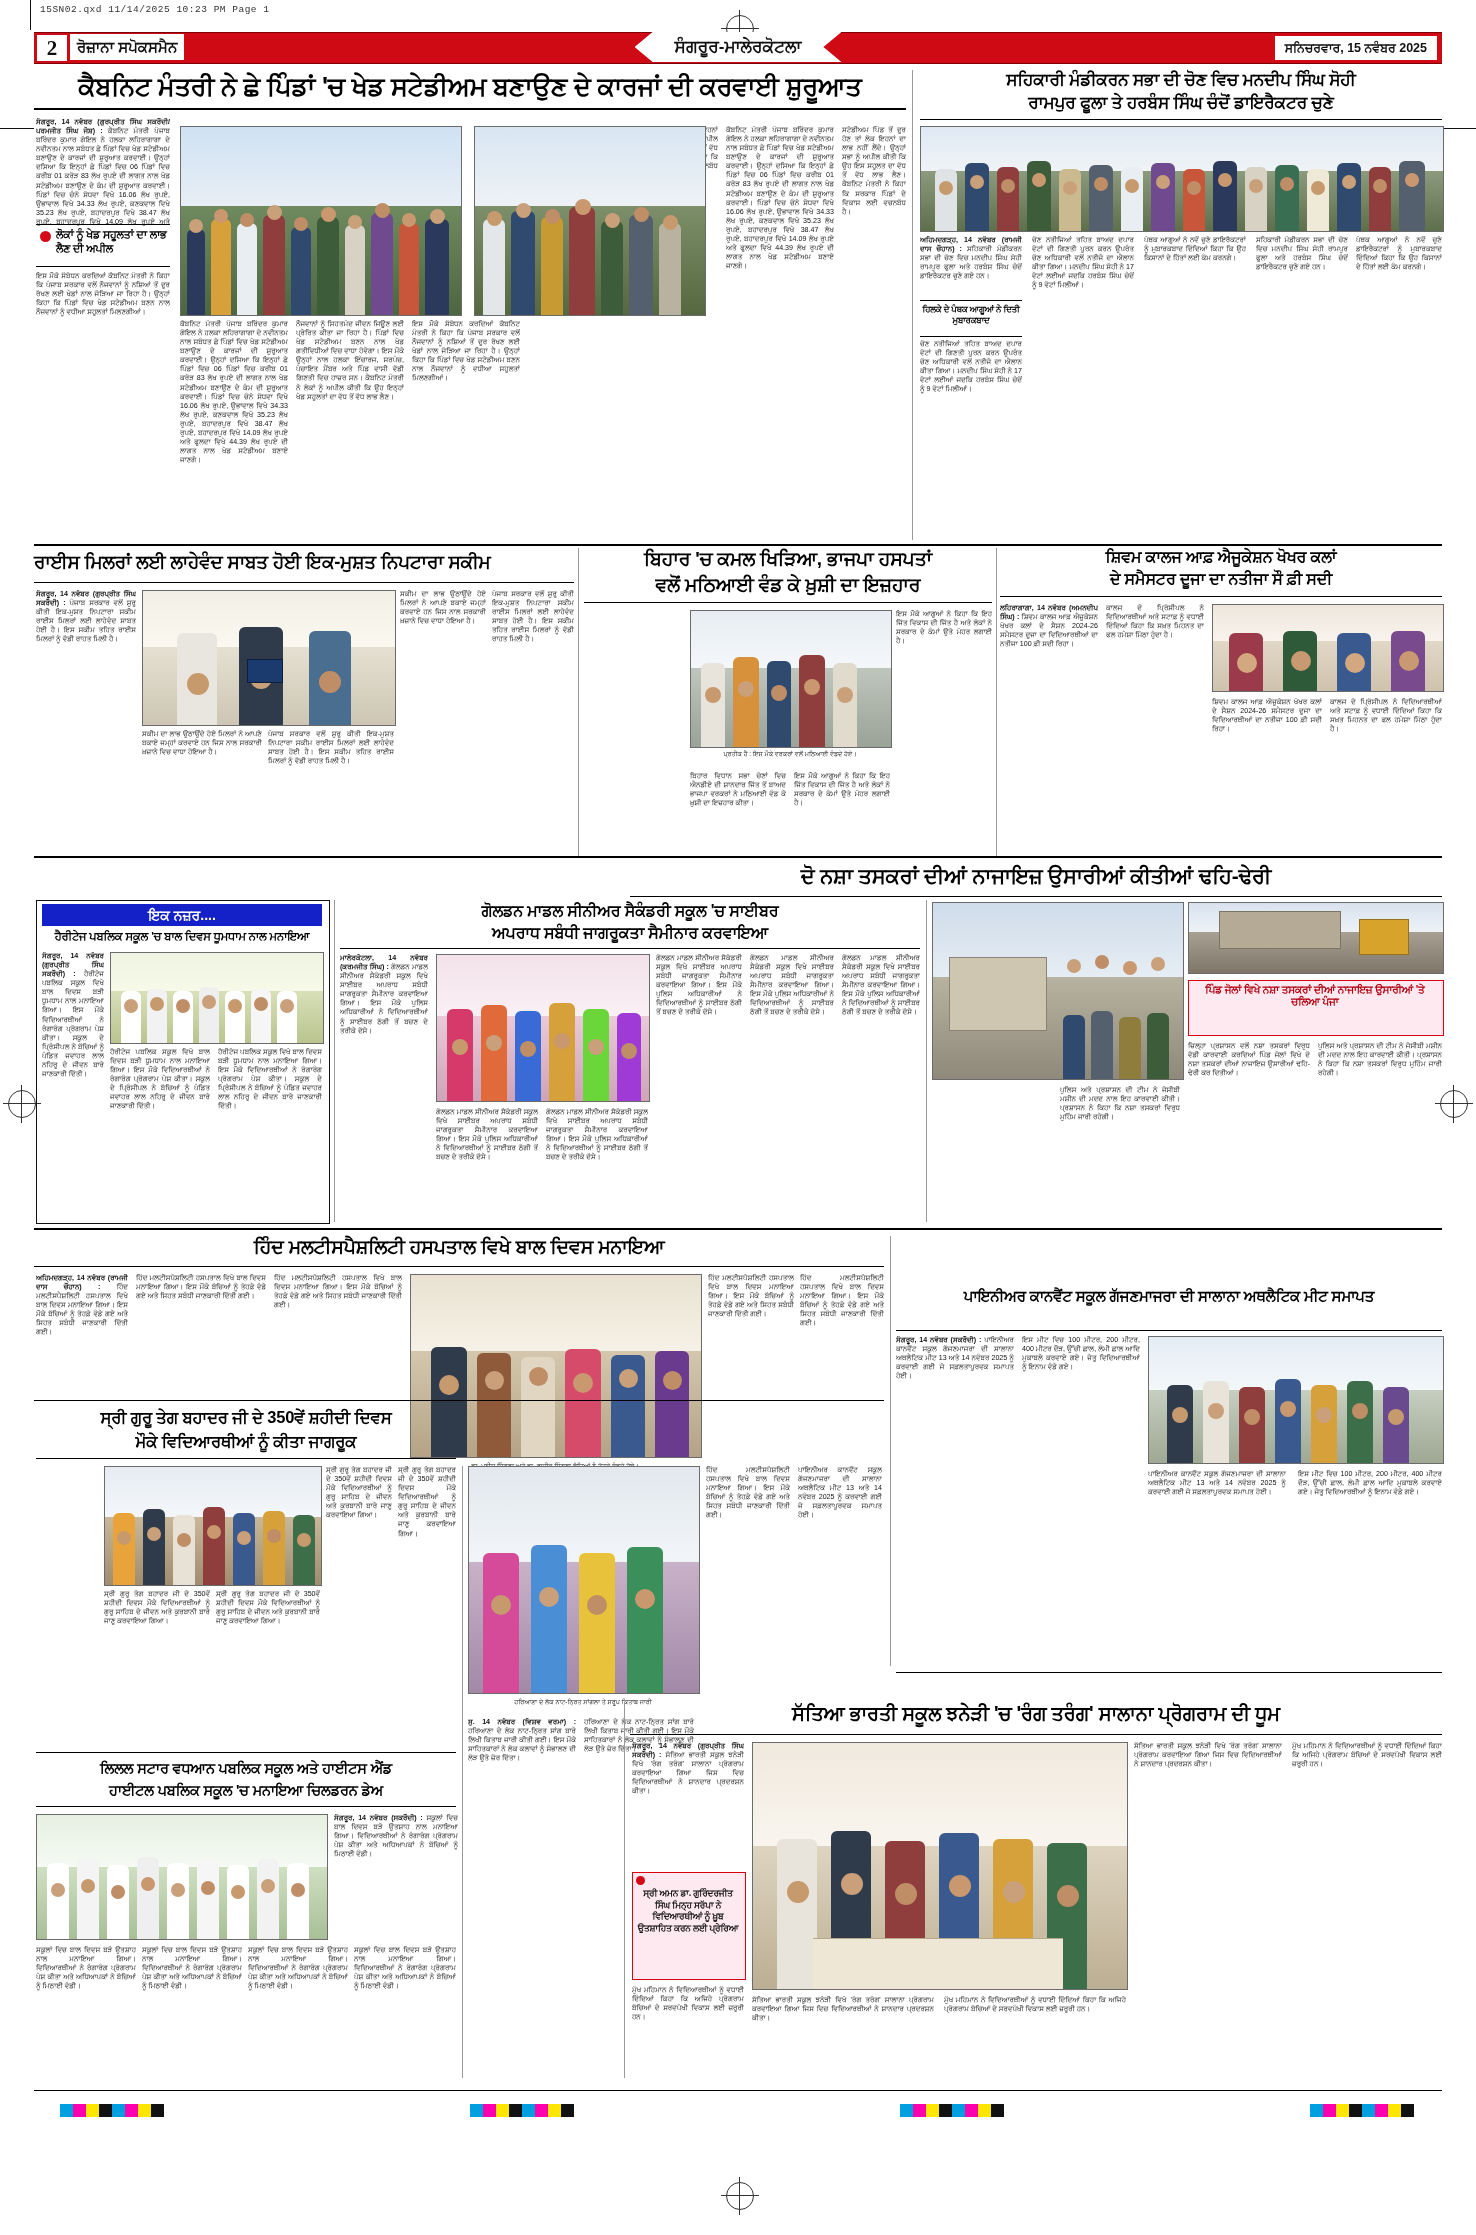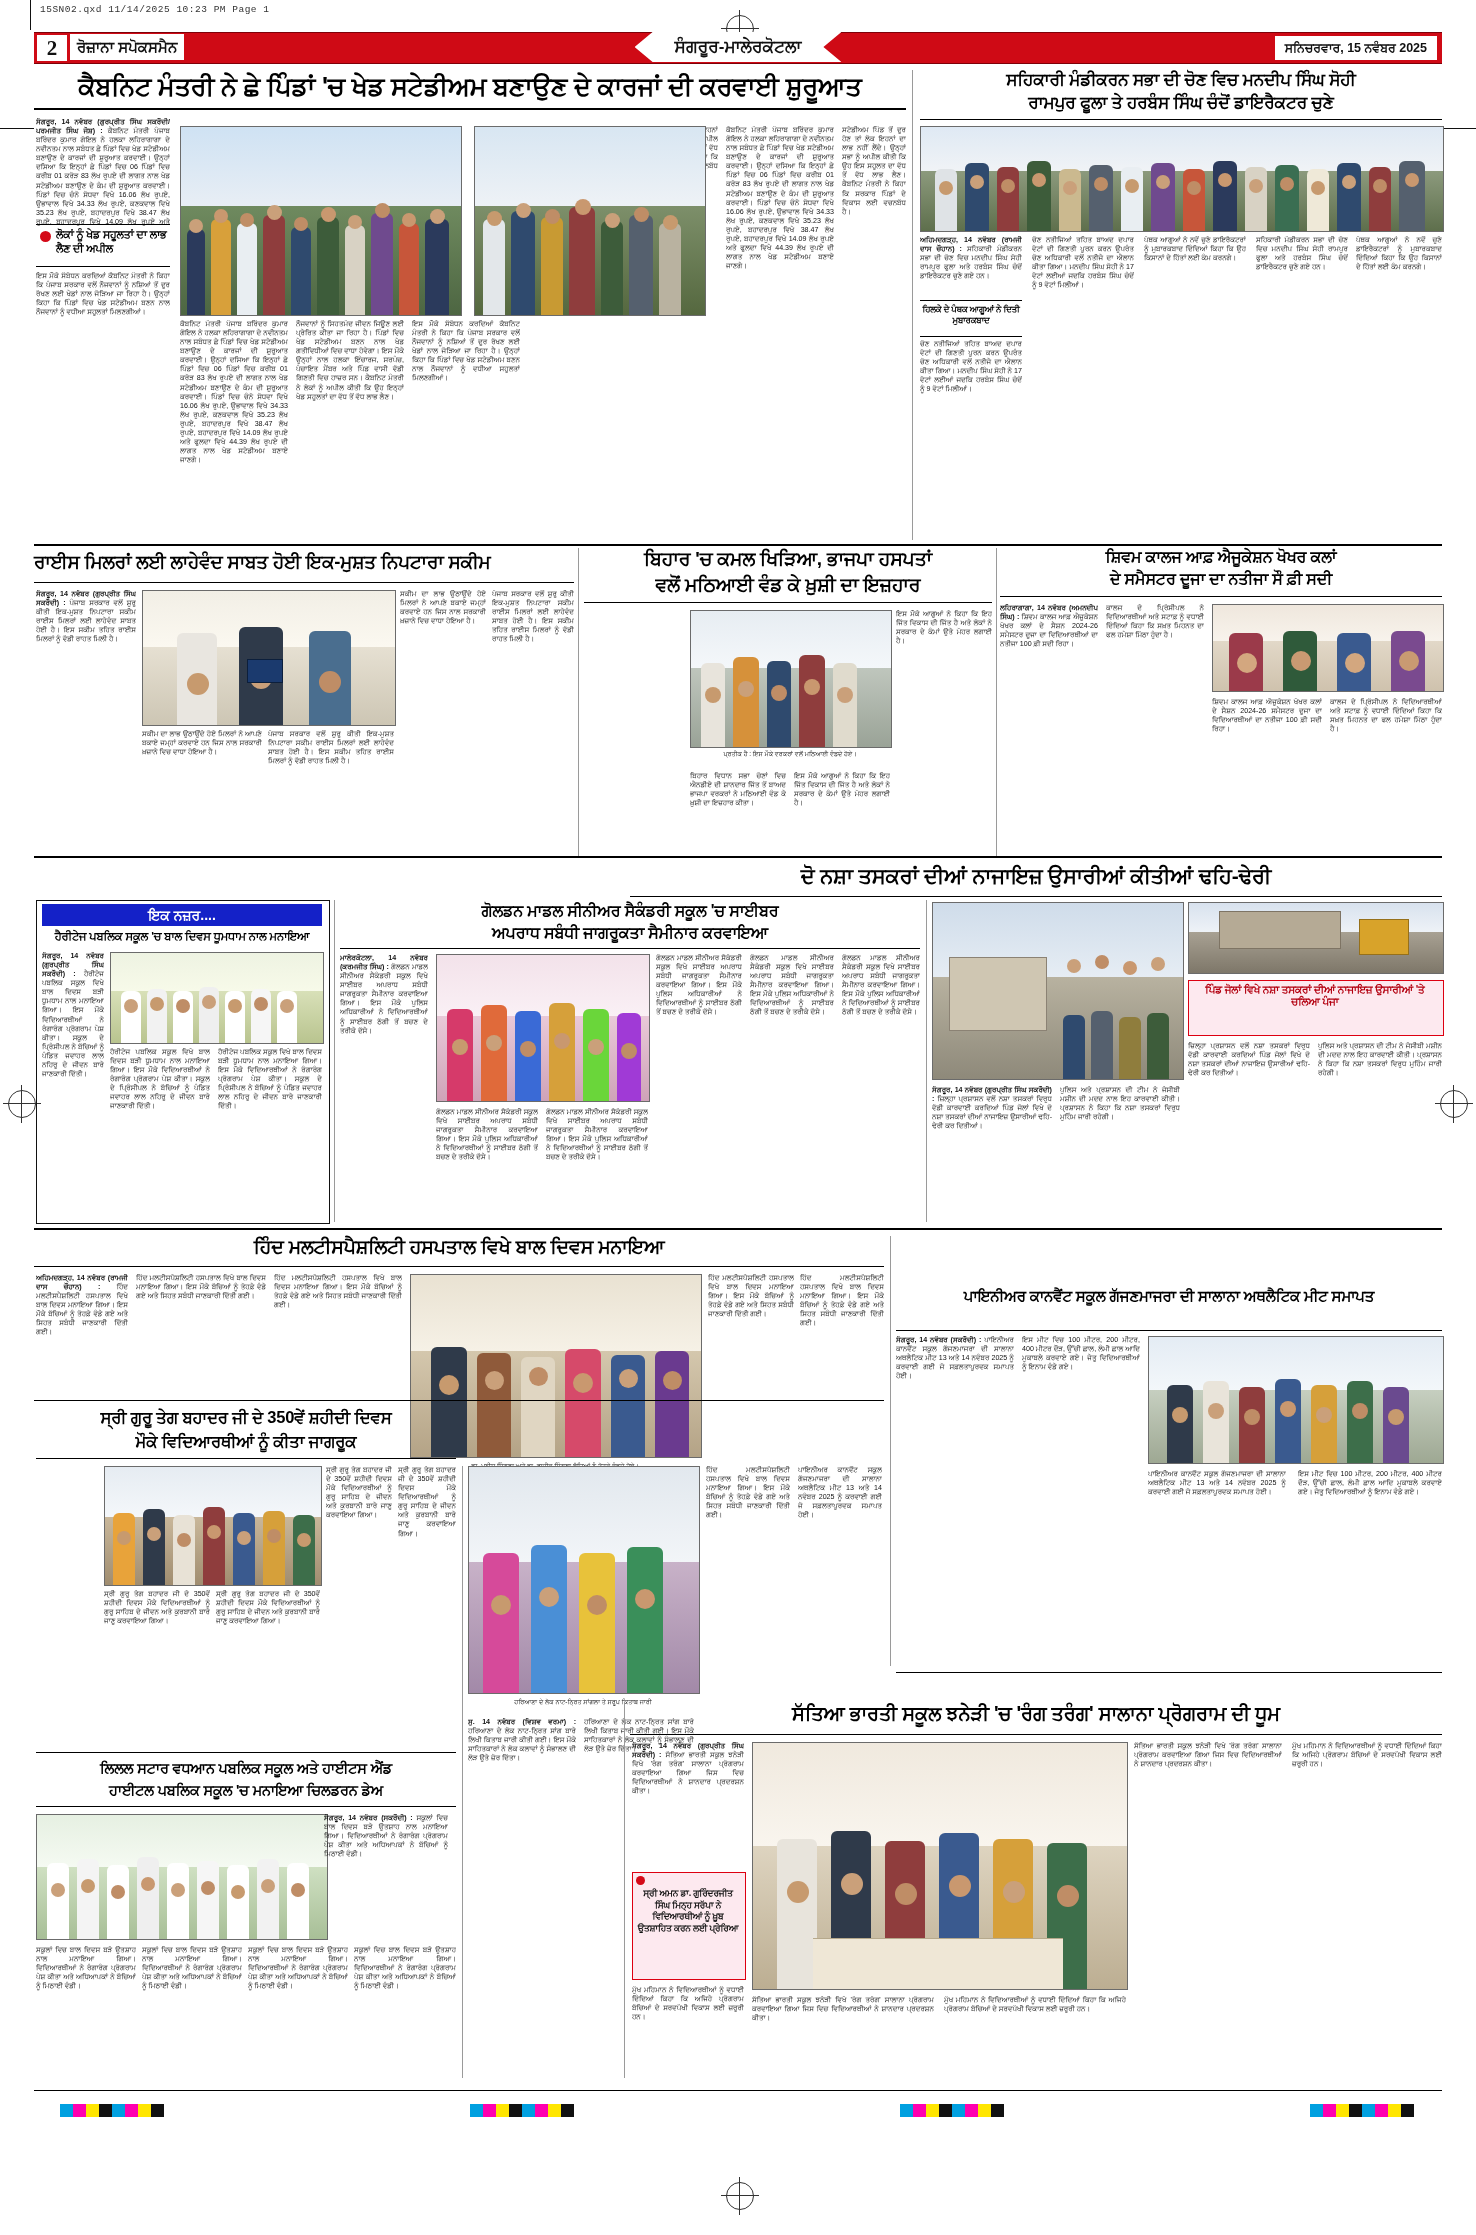--- a/index.html
+++ b/index.html
@@ -349,24 +349,20 @@
     <div class="head" style="left:218px;top:54px;width:14px;height:14px;background:#caa07a;"></div>
   </div>
   <div class="ph" style="left:1188px;top:902px;width:254px;height:70px;">
     <div class="sky" style="background:linear-gradient(#d8e2ee,#eef2f7);"></div>
     <div class="grd" style="background:linear-gradient(#a8a193,#7e7769);"></div>
     <div style="position:absolute;left:30px;bottom:24px;width:120px;height:36px;background:#b5aa95;border:1px solid #7e7464;"></div>
     <div style="position:absolute;left:170px;bottom:18px;width:48px;height:34px;background:#d8a32a;border:1px solid #96701a;"></div>
   </div>
   <div class="pinkbox" style="left:1188px;top:980px;width:254px;height:54px;"></div>
   <div class="hl c" style="left:1192px;top:984px;width:246px;font-size:10.5px;color:#b30010;">ਪਿੰਡ ਜੋਲਾਂ ਵਿਖੇ ਨਸ਼ਾ ਤਸਕਰਾਂ ਦੀਆਂ ਨਾਜਾਇਜ਼ ਉਸਾਰੀਆਂ 'ਤੇ ਚਲਿਆ ਪੰਜਾ</div>
-  <div class="col" style="left:932px;top:1086px;width:120px;height:130px;">
-    <b>ਸੰਗਰੂਰ, 14 ਨਵੰਬਰ (ਗੁਰਪ੍ਰੀਤ ਸਿੰਘ ਸਕਰੌਦੀ) :</b>
-    <span>ਜ਼ਿਲ੍ਹਾ ਪ੍ਰਸ਼ਾਸਨ ਵਲੋਂ ਨਸ਼ਾ ਤਸਕਰਾਂ ਵਿਰੁਧ ਵੱਡੀ ਕਾਰਵਾਈ ਕਰਦਿਆਂ ਪਿੰਡ ਜੋਲਾਂ ਵਿਖੇ ਦੋ ਨਸ਼ਾ ਤਸਕਰਾਂ ਦੀਆਂ ਨਾਜਾਇਜ਼ ਉਸਾਰੀਆਂ ਢਹਿ-ਢੇਰੀ ਕਰ ਦਿਤੀਆਂ।</span>
-  </div>
   <div class="col" style="left:1060px;top:1086px;width:120px;height:130px;">ਪੁਲਿਸ ਅਤੇ ਪ੍ਰਸ਼ਾਸਨ ਦੀ ਟੀਮ ਨੇ ਜੇਸੀਬੀ ਮਸ਼ੀਨ ਦੀ ਮਦਦ ਨਾਲ ਇਹ ਕਾਰਵਾਈ ਕੀਤੀ। ਪ੍ਰਸ਼ਾਸਨ ਨੇ ਕਿਹਾ ਕਿ ਨਸ਼ਾ ਤਸਕਰਾਂ ਵਿਰੁਧ ਮੁਹਿੰਮ ਜਾਰੀ ਰਹੇਗੀ।</div>
   <div class="col" style="left:1188px;top:1042px;width:122px;height:174px;">ਜ਼ਿਲ੍ਹਾ ਪ੍ਰਸ਼ਾਸਨ ਵਲੋਂ ਨਸ਼ਾ ਤਸਕਰਾਂ ਵਿਰੁਧ ਵੱਡੀ ਕਾਰਵਾਈ ਕਰਦਿਆਂ ਪਿੰਡ ਜੋਲਾਂ ਵਿਖੇ ਦੋ ਨਸ਼ਾ ਤਸਕਰਾਂ ਦੀਆਂ ਨਾਜਾਇਜ਼ ਉਸਾਰੀਆਂ ਢਹਿ-ਢੇਰੀ ਕਰ ਦਿਤੀਆਂ।</div>
   <div class="col" style="left:1318px;top:1042px;width:124px;height:174px;">ਪੁਲਿਸ ਅਤੇ ਪ੍ਰਸ਼ਾਸਨ ਦੀ ਟੀਮ ਨੇ ਜੇਸੀਬੀ ਮਸ਼ੀਨ ਦੀ ਮਦਦ ਨਾਲ ਇਹ ਕਾਰਵਾਈ ਕੀਤੀ। ਪ੍ਰਸ਼ਾਸਨ ਨੇ ਕਿਹਾ ਕਿ ਨਸ਼ਾ ਤਸਕਰਾਂ ਵਿਰੁਧ ਮੁਹਿੰਮ ਜਾਰੀ ਰਹੇਗੀ।</div>
 
   <div class="rule" style="left:34px;top:1228px;width:1408px;height:2px;"></div>
 
   <div class="hl" style="left:34px;top:1236px;width:850px;font-size:19px;text-align:center;">ਹਿੰਦ ਮਲਟੀਸਪੈਸ਼ਲਿਟੀ ਹਸਪਤਾਲ ਵਿਖੇ ਬਾਲ ਦਿਵਸ ਮਨਾਇਆ</div>
   <div class="rule" style="left:34px;top:1266px;width:850px;height:1px;"></div>
 
   <div class="hl c" style="left:896px;top:1288px;width:546px;font-size:15px;">ਪਾਇਨੀਅਰ ਕਾਨਵੈਂਟ ਸਕੂਲ ਗੱਜਣਮਾਜਰਾ ਦੀ ਸਾਲਾਨਾ ਅਥਲੈਟਿਕ ਮੀਟ ਸਮਾਪਤ</div>
@@ -496,21 +492,21 @@
     <div class="head" style="left:134px;top:68px;width:14px;height:14px;background:#caa07a;"></div>
     <div class="ppl" style="left:160px;width:22px;height:78px;background:#f6f6f6;"></div>
     <div class="head" style="left:164px;top:66px;width:14px;height:14px;background: #bf8d66;"></div>
     <div class="ppl" style="left:190px;width:22px;height:74px;background:#ffffff;"></div>
     <div class="head" style="left:194px;top:70px;width:14px;height:14px;background:#c79a6e;"></div>
     <div class="ppl" style="left:220px;width:22px;height:80px;background:#f2f2f2;"></div>
     <div class="head" style="left:224px;top:64px;width:14px;height:14px;background:#caa07a;"></div>
     <div class="ppl" style="left:250px;width:22px;height:76px;background:#ffffff;"></div>
     <div class="head" style="left:254px;top:68px;width:14px;height:14px;background:#bf8d66;"></div>
   </div>
-  <div class="col" style="left:324px;top:1814px;width:124px;height:124px;">
+  <div class="col" style="left:334px;top:1814px;width:124px;height:124px;">
     <b>ਸੰਗਰੂਰ, 14 ਨਵੰਬਰ (ਸਕਰੌਦੀ) :</b>
     <span>ਸਕੂਲਾਂ ਵਿਚ ਬਾਲ ਦਿਵਸ ਬੜੇ ਉਤਸ਼ਾਹ ਨਾਲ ਮਨਾਇਆ ਗਿਆ। ਵਿਦਿਆਰਥੀਆਂ ਨੇ ਰੰਗਾਰੰਗ ਪ੍ਰੋਗਰਾਮ ਪੇਸ਼ ਕੀਤਾ ਅਤੇ ਅਧਿਆਪਕਾਂ ਨੇ ਬੱਚਿਆਂ ਨੂੰ ਮਿਠਾਈ ਵੰਡੀ।</span>
   </div>
   <div class="col" style="left:36px;top:1946px;width:100px;height:132px;">ਸਕੂਲਾਂ ਵਿਚ ਬਾਲ ਦਿਵਸ ਬੜੇ ਉਤਸ਼ਾਹ ਨਾਲ ਮਨਾਇਆ ਗਿਆ। ਵਿਦਿਆਰਥੀਆਂ ਨੇ ਰੰਗਾਰੰਗ ਪ੍ਰੋਗਰਾਮ ਪੇਸ਼ ਕੀਤਾ ਅਤੇ ਅਧਿਆਪਕਾਂ ਨੇ ਬੱਚਿਆਂ ਨੂੰ ਮਿਠਾਈ ਵੰਡੀ।</div>
   <div class="col" style="left:142px;top:1946px;width:100px;height:132px;">ਸਕੂਲਾਂ ਵਿਚ ਬਾਲ ਦਿਵਸ ਬੜੇ ਉਤਸ਼ਾਹ ਨਾਲ ਮਨਾਇਆ ਗਿਆ। ਵਿਦਿਆਰਥੀਆਂ ਨੇ ਰੰਗਾਰੰਗ ਪ੍ਰੋਗਰਾਮ ਪੇਸ਼ ਕੀਤਾ ਅਤੇ ਅਧਿਆਪਕਾਂ ਨੇ ਬੱਚਿਆਂ ਨੂੰ ਮਿਠਾਈ ਵੰਡੀ।</div>
   <div class="col" style="left:248px;top:1946px;width:100px;height:132px;">ਸਕੂਲਾਂ ਵਿਚ ਬਾਲ ਦਿਵਸ ਬੜੇ ਉਤਸ਼ਾਹ ਨਾਲ ਮਨਾਇਆ ਗਿਆ। ਵਿਦਿਆਰਥੀਆਂ ਨੇ ਰੰਗਾਰੰਗ ਪ੍ਰੋਗਰਾਮ ਪੇਸ਼ ਕੀਤਾ ਅਤੇ ਅਧਿਆਪਕਾਂ ਨੇ ਬੱਚਿਆਂ ਨੂੰ ਮਿਠਾਈ ਵੰਡੀ।</div>
   <div class="col" style="left:354px;top:1946px;width:102px;height:132px;">ਸਕੂਲਾਂ ਵਿਚ ਬਾਲ ਦਿਵਸ ਬੜੇ ਉਤਸ਼ਾਹ ਨਾਲ ਮਨਾਇਆ ਗਿਆ। ਵਿਦਿਆਰਥੀਆਂ ਨੇ ਰੰਗਾਰੰਗ ਪ੍ਰੋਗਰਾਮ ਪੇਸ਼ ਕੀਤਾ ਅਤੇ ਅਧਿਆਪਕਾਂ ਨੇ ਬੱਚਿਆਂ ਨੂੰ ਮਿਠਾਈ ਵੰਡੀ।</div>
 
   <div class="rule" style="left:896px;top:1672px;width:546px;height:1px;"></div>
   <div class="hl c" style="left:630px;top:1702px;width:812px;font-size:19.5px;">ਸੱਤਿਆ ਭਾਰਤੀ ਸਕੂਲ ਝਨੇੜੀ 'ਚ 'ਰੰਗ ਤਰੰਗ' ਸਾਲਾਨਾ ਪ੍ਰੋਗਰਾਮ ਦੀ ਧੂਮ</div>

